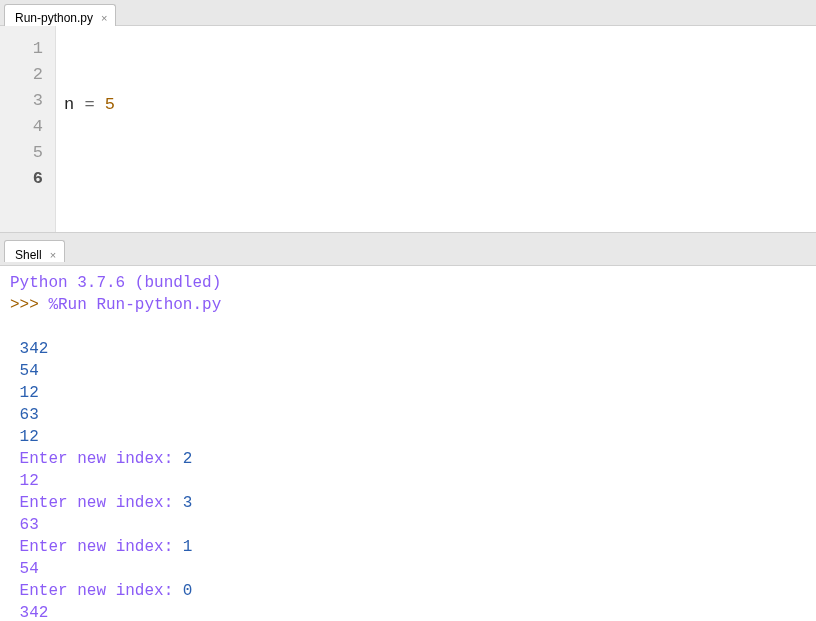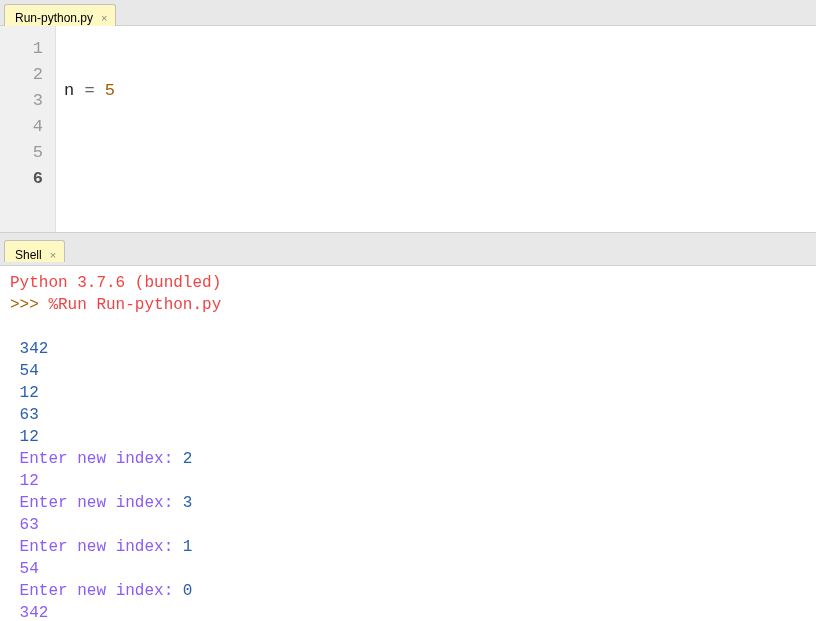--- a/index.html
+++ b/index.html
@@ -17,21 +17,21 @@
     }
     .tab-bar {
       background: #e8e8e8;
       border-bottom: 1px solid #d0d0d0;
       display: flex;
       align-items: center;
       height: 26px;
       padding-left: 4px;
     }
     .tab {
-      background: #fef9c3;
+      background: #ffffff;
       border: 1px solid #c0c0c0;
       border-bottom: none;
       padding: 8px 6px 2px 10px;
       font-size: 12px;
       font-family: Arial, sans-serif;
       display: flex;
       align-items: center;
       gap: 6px;
       height: 22px;
       margin-top: 4px;
@@ -58,21 +58,21 @@
       user-select: none;
       font-size: 17px;
       line-height: 26px;
       min-width: 56px;
     }
     .gutter .ln.active {
       color: #555;
       font-weight: bold;
     }
     .code-area {
-      padding: 0 8px 10px 8px;
+      padding: 14px 8px 10px 8px;
       flex: 1;
       line-height: 26px;
       white-space: pre;
       position: relative;
     }
     .code-line {
       height: 26px;
     }
     .shell-pane {
       background: #fff;
@@ -90,21 +90,21 @@
       padding: 6px 10px;
       line-height: 22px;
       white-space: pre;
       font-size: 16px;
     }
     
     .tk-name { color: #222; }
     .tk-op { color: #666; }
     .tk-num { color: #a06000; }
     
-    .sh-gray { color: #ef4444; }
+    .sh-gray { color: #8b5cf6; }
     .sh-prompt { color: #a06000; }
     .sh-blue { color: #2a5fb0; }
     .sh-black { color: #8b5cf6; }
   </style>
 </head>
 <body>
 
 <div class="tab-bar">
   <div class="tab">
     <span>Run-python.py</span>

